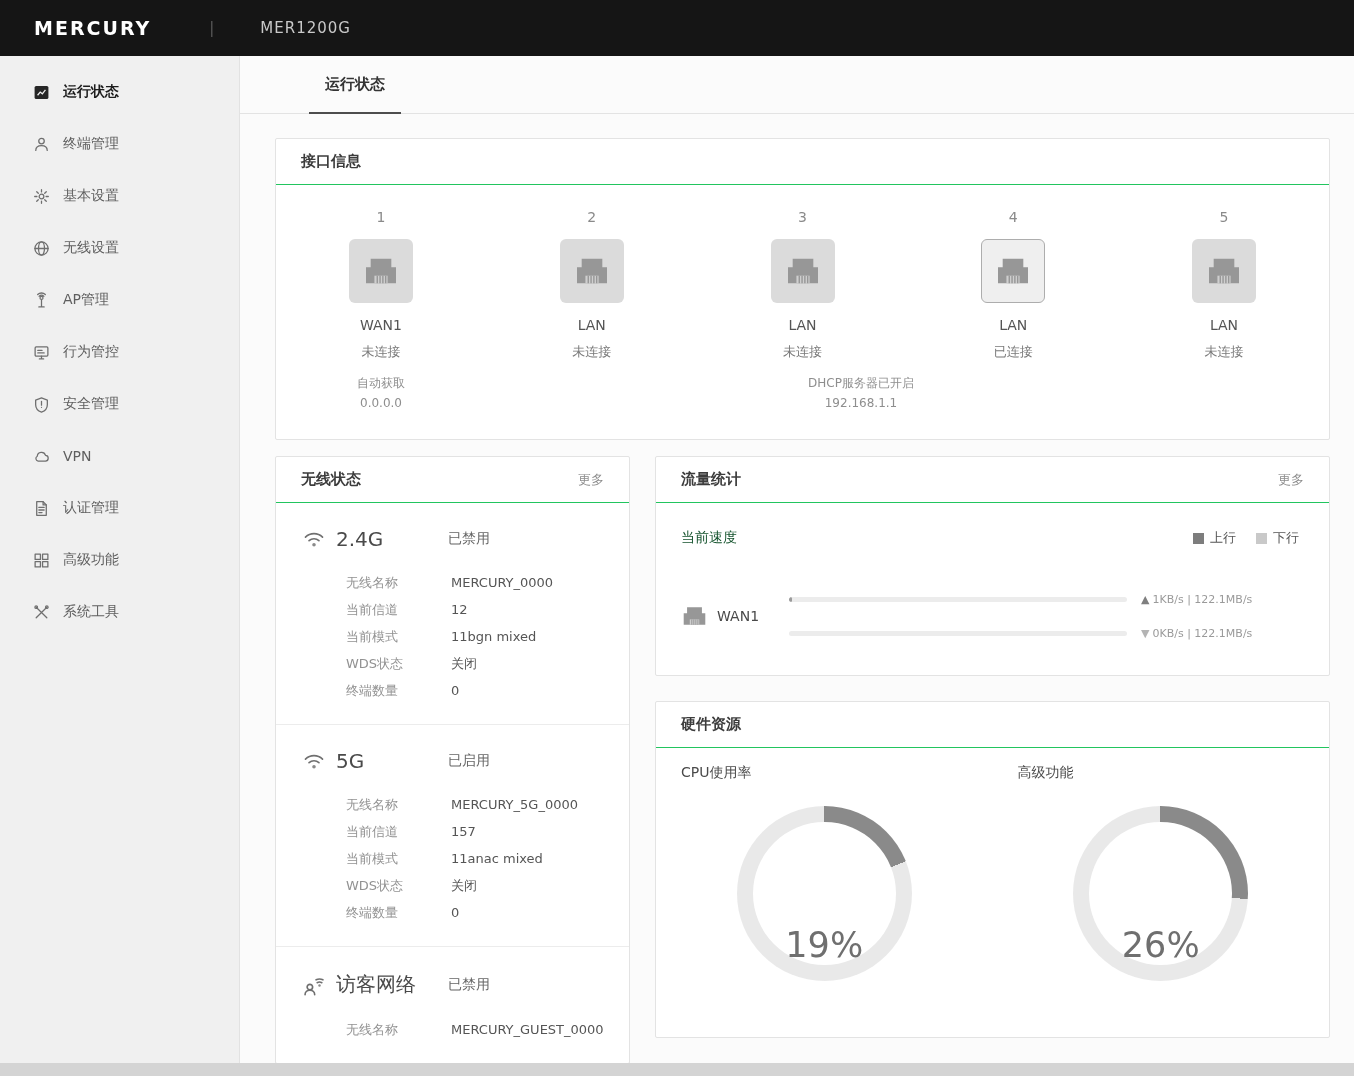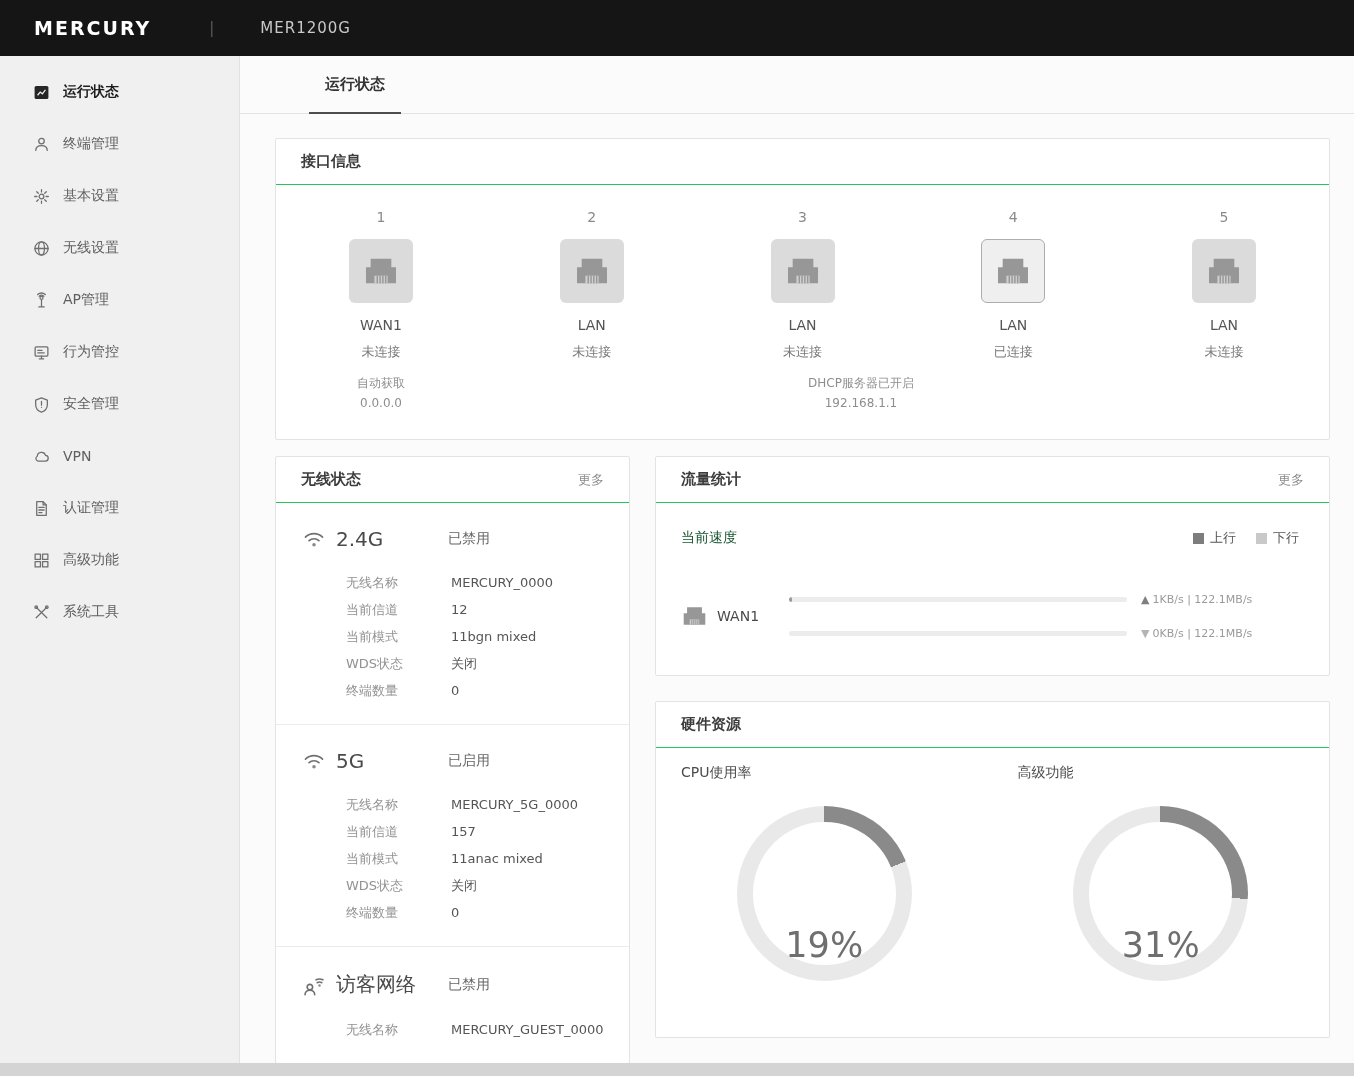--- a/index.html
+++ b/index.html
@@ -473,21 +473,21 @@
                         <span class="donut-pct">19%</span>
                       </div>
                     </div>
                   </div>
                 </div>
                 <div class="gauge-col">
                   <div class="gauge-label">高级功能</div>
                   <div class="donut-wrap">
                     <div class="donut" style="background: conic-gradient(rgb(138, 138, 138) 93.6deg, rgb(233, 233, 233) 93.6deg);">
                       <div class="donut-hole">
-                        <span class="donut-pct">31%</span>
+                        <span class="donut-pct">26%</span>
                       </div>
                     </div>
                   </div>
                 </div>
               </div>
             </div>
           </section>
 
         </div>
       </div>

